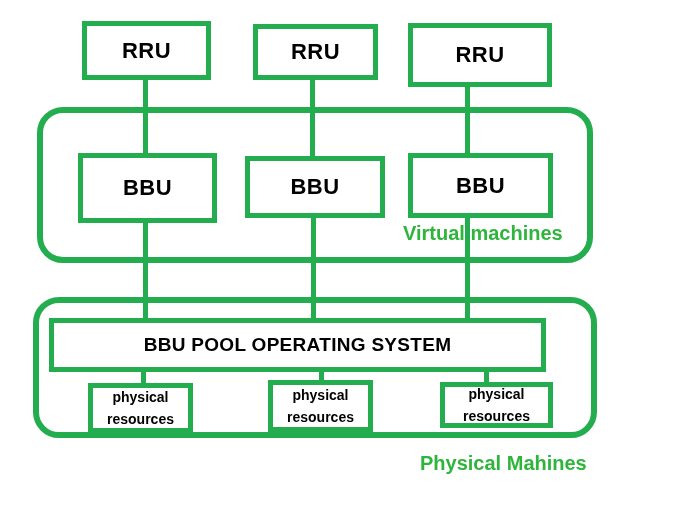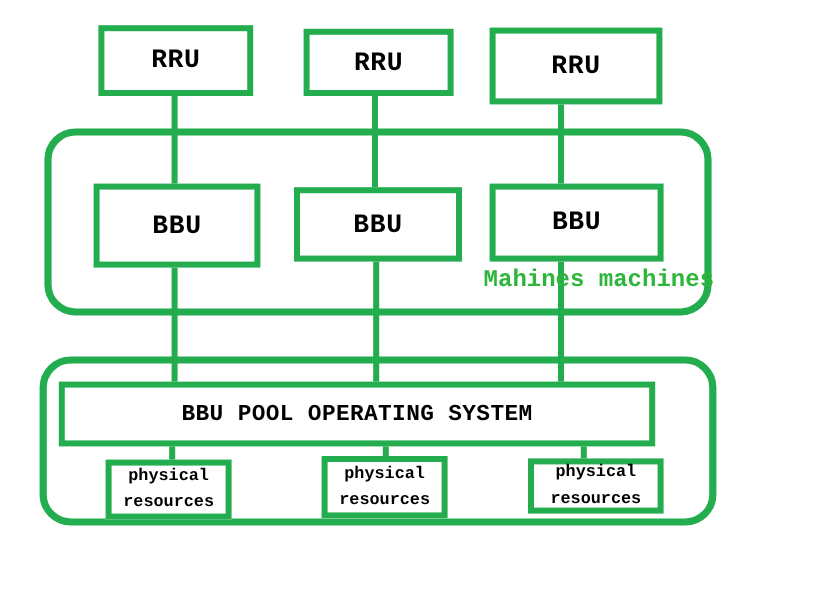--- a/index.html
+++ b/index.html
@@ -8,21 +8,21 @@
     --ink: #000000;
     --bg: #ffffff;
   }
   * { box-sizing: border-box; margin: 0; padding: 0; }
   html, body { background: var(--bg); }
   .canvas {
     position: relative;
     width: 612px;
     height: 507px;
     background: var(--bg);
-    font-family: Liberation Mono, monospace;
+    font-family: Liberation Sans, sans-serif;
     overflow: hidden;
   }
   .box {
     position: absolute;
     background: #fff;
     border: 5px solid var(--green);
     display: flex;
     align-items: center;
     justify-content: center;
     font-weight: bold;
@@ -105,21 +105,21 @@
   <div class="group" id="vm-group"></div>
   <div class="box bbu" id="bbu1">
     <span>BBU</span>
   </div>
   <div class="box bbu" id="bbu2">
     <span>BBU</span>
   </div>
   <div class="box bbu" id="bbu3">
     <span>BBU</span>
   </div>
-  <div class="glabel" id="vm-label">Mahines machines</div>
+  <div class="glabel" id="vm-label">Virtual machines</div>
 
   <div class="vline" id="lineA2"></div>
   <div class="vline" id="lineB2"></div>
   <div class="vline" id="lineC2"></div>
 
   <div class="group" id="pm-group"></div>
   <div class="box os" id="os-box">
     <span>BBU POOL OPERATING SYSTEM</span>
   </div>
 
@@ -130,14 +130,15 @@
   <div class="box pr" id="pr1">
     <span>physical resources</span>
   </div>
   <div class="box pr" id="pr2">
     <span>physical resources</span>
   </div>
   <div class="box pr" id="pr3">
     <span>physical resources</span>
   </div>
 
+  <div class="glabel" id="pm-label">Physical Mahines</div>
 
 </div>
 
 </body></html>

